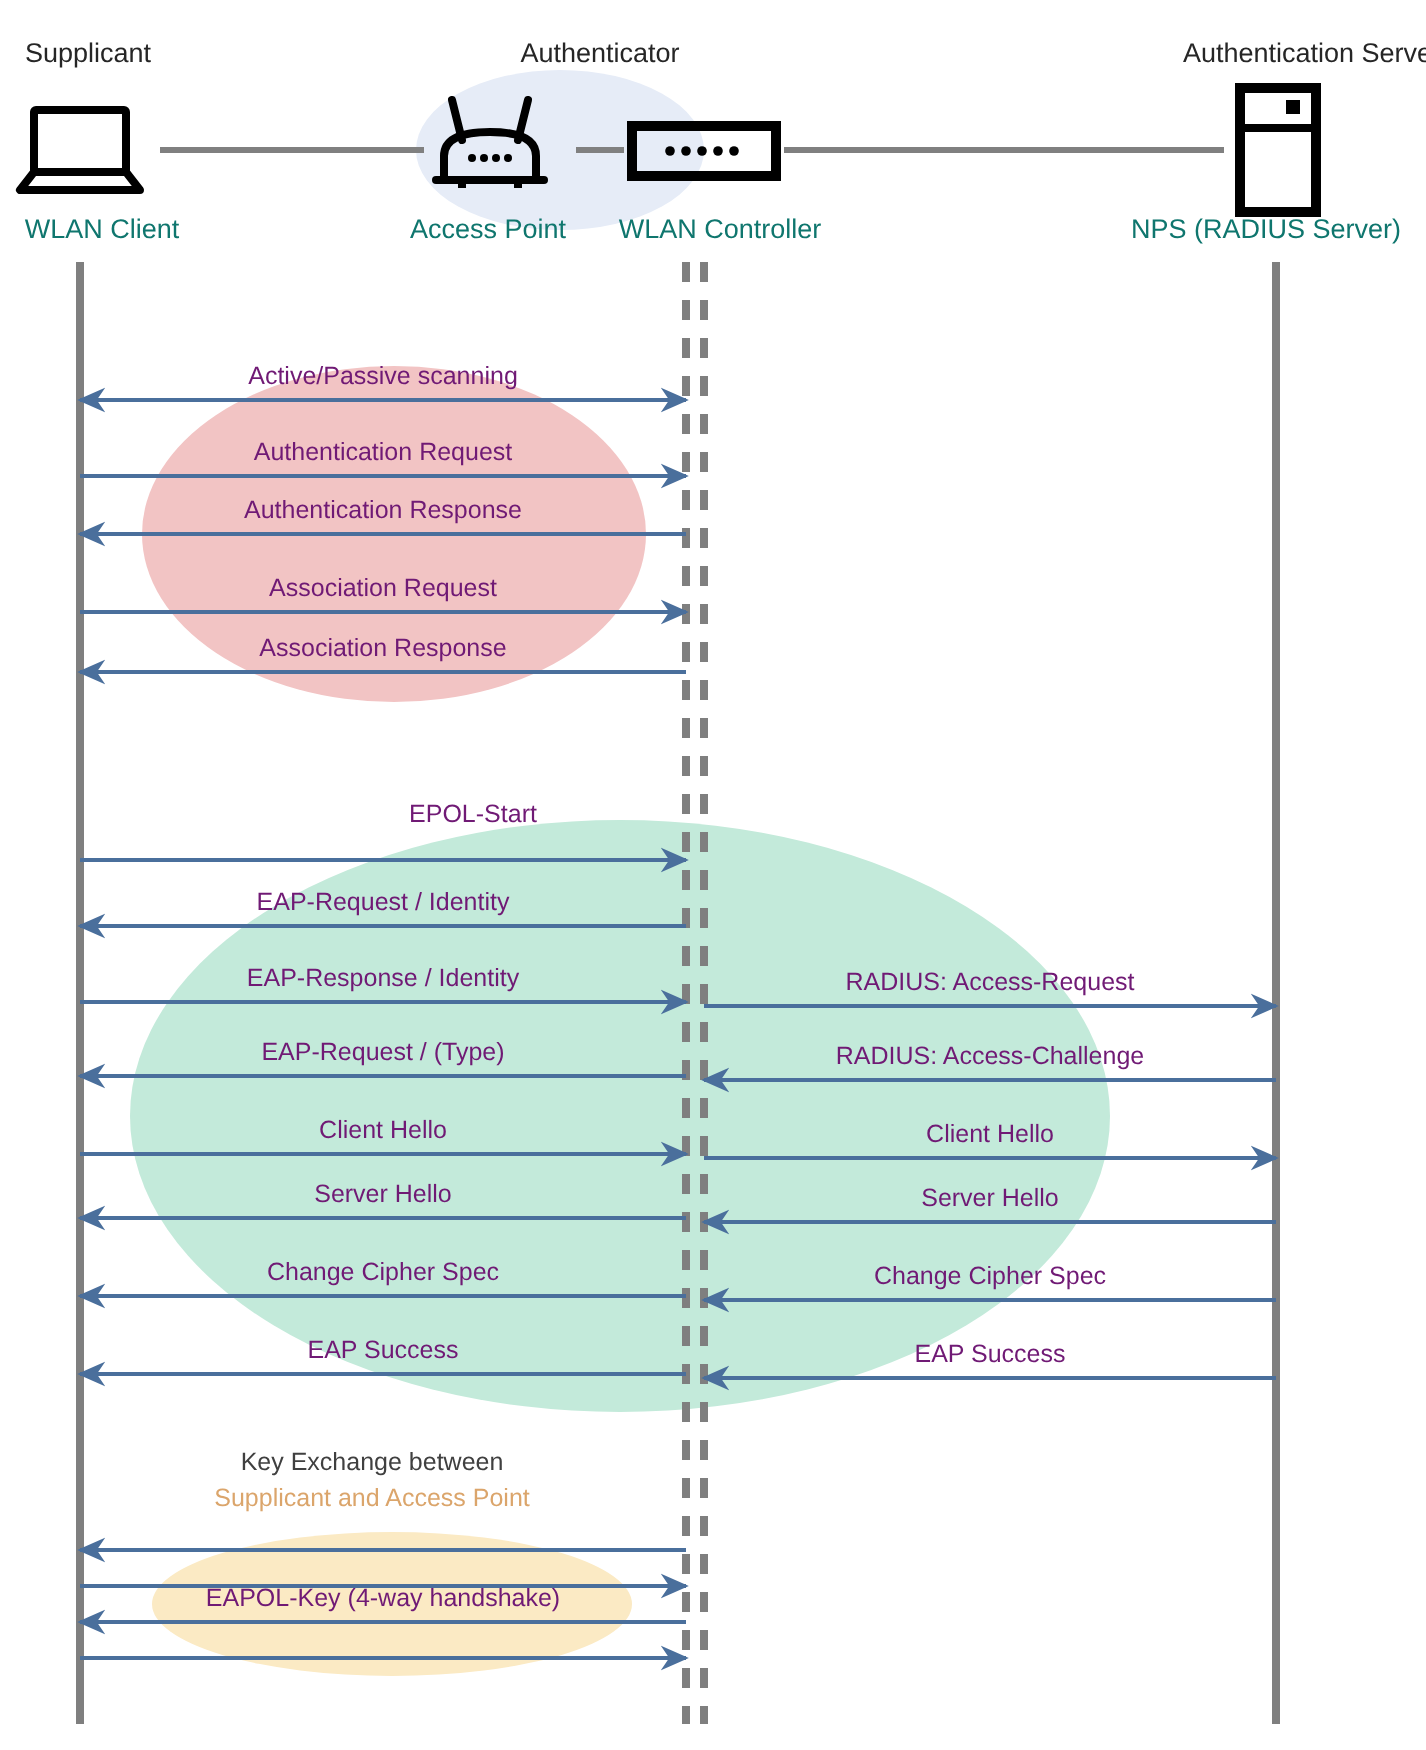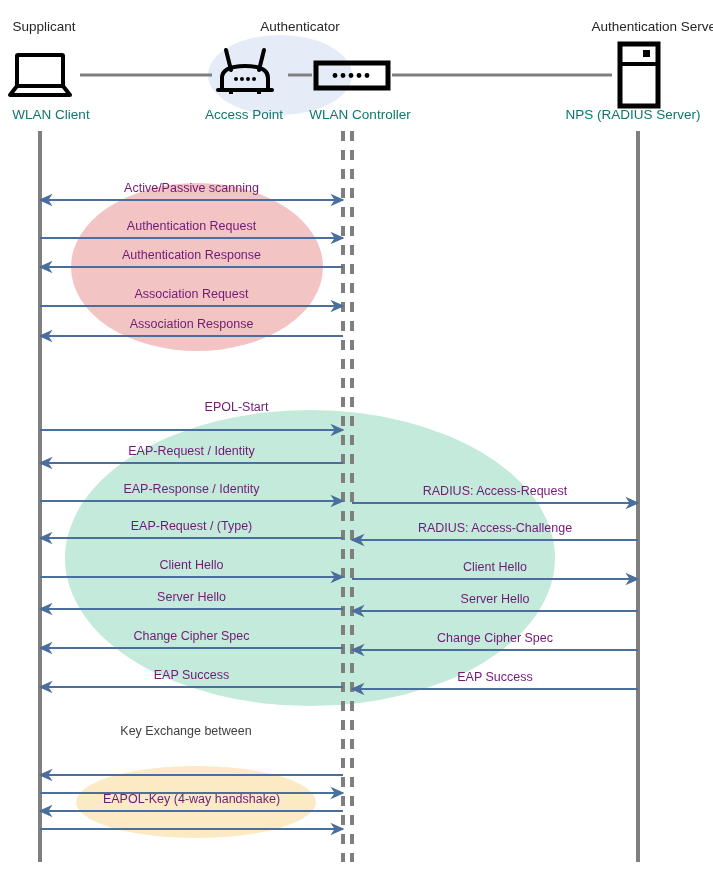--- a/index.html
+++ b/index.html
@@ -135,20 +135,21 @@
     <div class="hdr-title ctr" style="left:656px;top:19px;">Authentication Server</div>
 
     <div class="hdr-sub ctr" style="left:51px;top:107px;">WLAN Client</div>
     <div class="hdr-sub ctr" style="left:244px;top:107px;">Access Point</div>
     <div class="hdr-sub ctr" style="left:360px;top:107px;">WLAN Controller</div>
     <div class="hdr-sub ctr" style="left:633px;top:107px;">NPS (RADIUS Server)</div>
 
 
 
     <div class="phase-title ctr" style="left:186px;top:722px;color:#404040;">Key Exchange between</div>
+    <div class="phase-title ctr" style="left:186px;top:740px;color:#dba56b;">Supplicant and Access Point</div>
 
     <div id="msglabels">
         <div class="msg-label ctr" style="left: 191.5px; top: 181px;">Active/Passive scanning</div>
         <div class="msg-label ctr" style="left: 191.5px; top: 219px;">Authentication Request</div>
         <div class="msg-label ctr" style="left: 191.5px; top: 248px;">Authentication Response</div>
         <div class="msg-label ctr" style="left: 191.5px; top: 287px;">Association Request</div>
         <div class="msg-label ctr" style="left: 191.5px; top: 317px;">Association Response</div>
         <div class="msg-label ctr" style="left: 191.5px; top: 400px; margin-left: 45px;">EPOL-Start</div>
         <div class="msg-label ctr" style="left: 191.5px; top: 444px;">EAP-Request / Identity</div>
         <div class="msg-label ctr" style="left: 191.5px; top: 482px;">EAP-Response / Identity</div>

